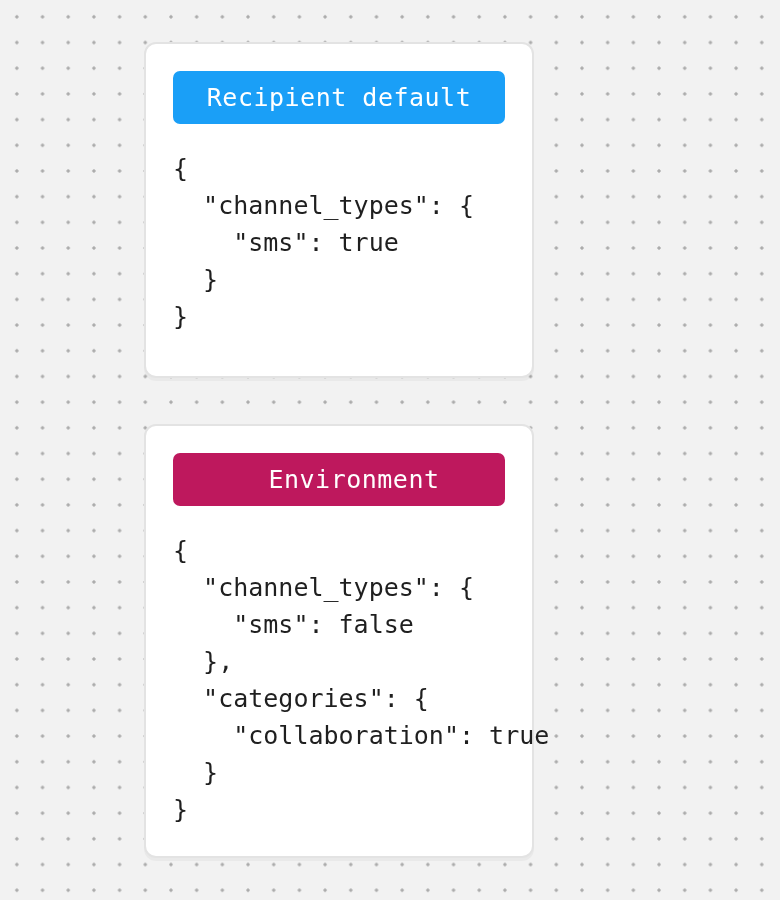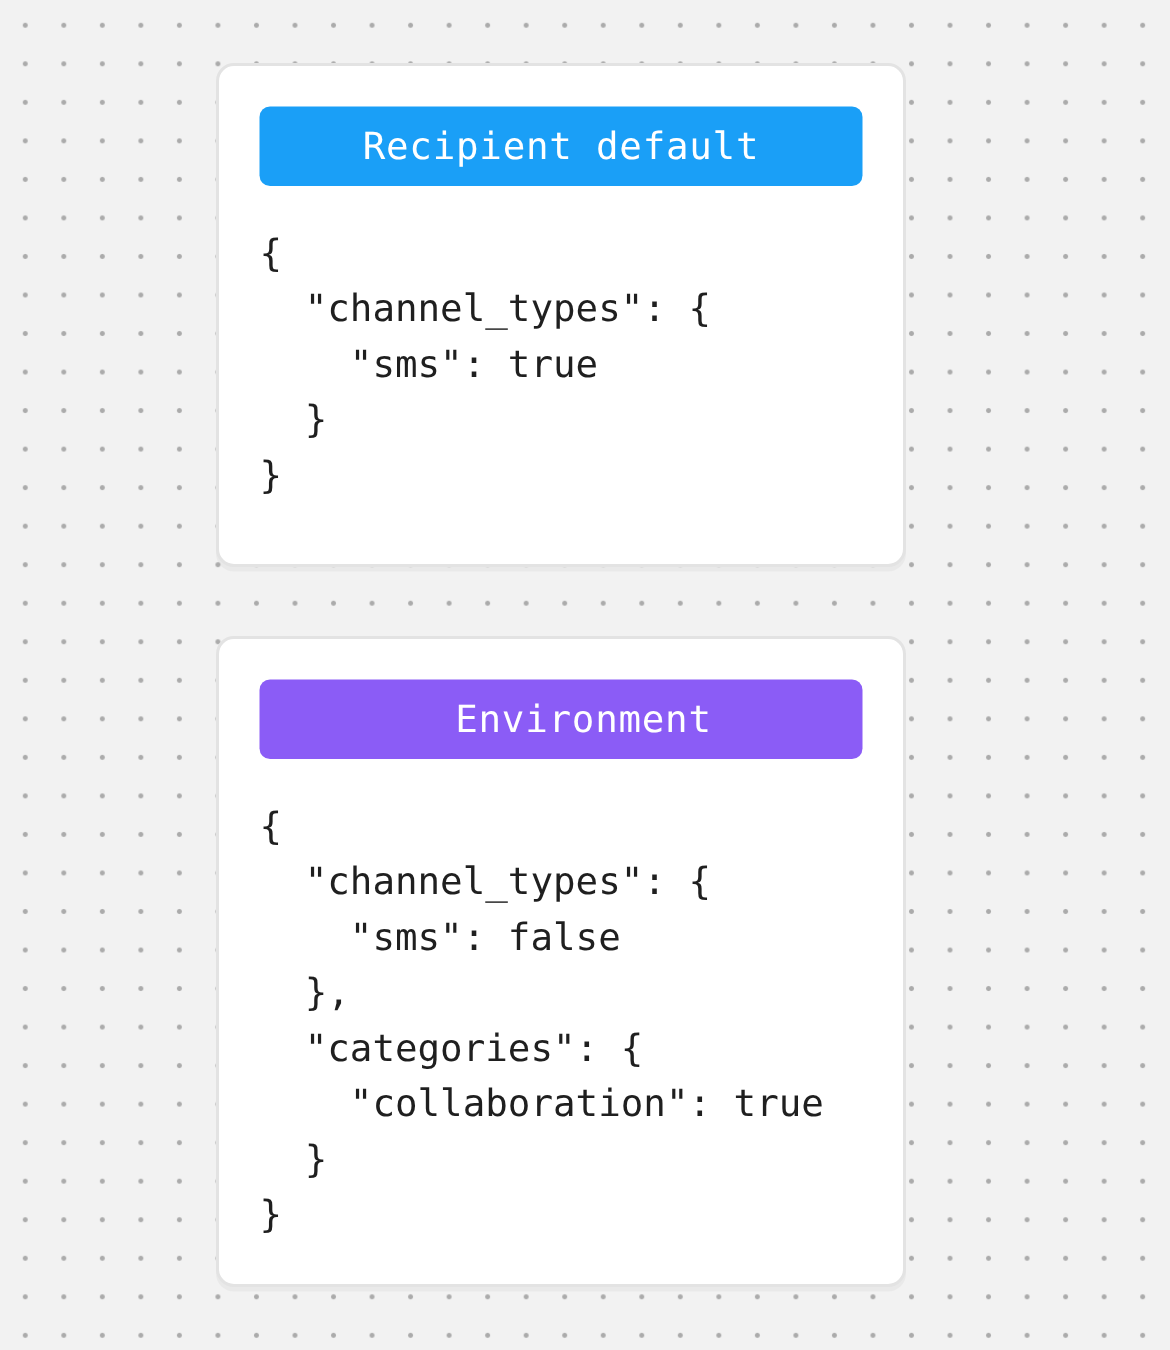--- a/index.html
+++ b/index.html
@@ -9,21 +9,21 @@
     overflow: hidden;
     font-family: "DejaVu Sans Mono", "Liberation Mono", monospace;
     background-color: #f2f2f2;
     background-image: radial-gradient(circle, #ababab 1.3px, rgba(171,171,171,0) 2px);
     background-size: 25.7px 25.7px;
     background-position: 4px 4px;
   }
   .card {
     position: absolute;
     left: 144px;
-    width: 460px;
+    width: 390px;
     background: #ffffff;
     border: 2px solid #e3e3e3;
     border-radius: 12px;
     padding: 27px 27px 28px 27px;
     box-shadow: 0 3px 0 rgba(0,0,0,0.035);
   }
   .card-1 { top: 42px;  min-height: 336px; }
   .card-2 { top: 424px; min-height: 434px; }
   .badge {
     height: 53px;
@@ -50,21 +50,21 @@
 <div class="card card-1">
   <div class="badge" style="background-color: rgb(26, 159, 247);">Recipient default</div>
   <pre class="code">{
   "channel_types": {
     "sms": true
   }
 }</pre>
 </div>
 
 <div class="card card-2">
-  <div class="badge" style="background-color: #8b5cf6; padding-left: 30px;">Environment</div>
+  <div class="badge" style="background-color: #be185d; padding-left: 30px;">Environment</div>
   <pre class="code">{
   "channel_types": {
     "sms": false
   },
   "categories": {
     "collaboration": true
   }
 }</pre>
 </div>
 

